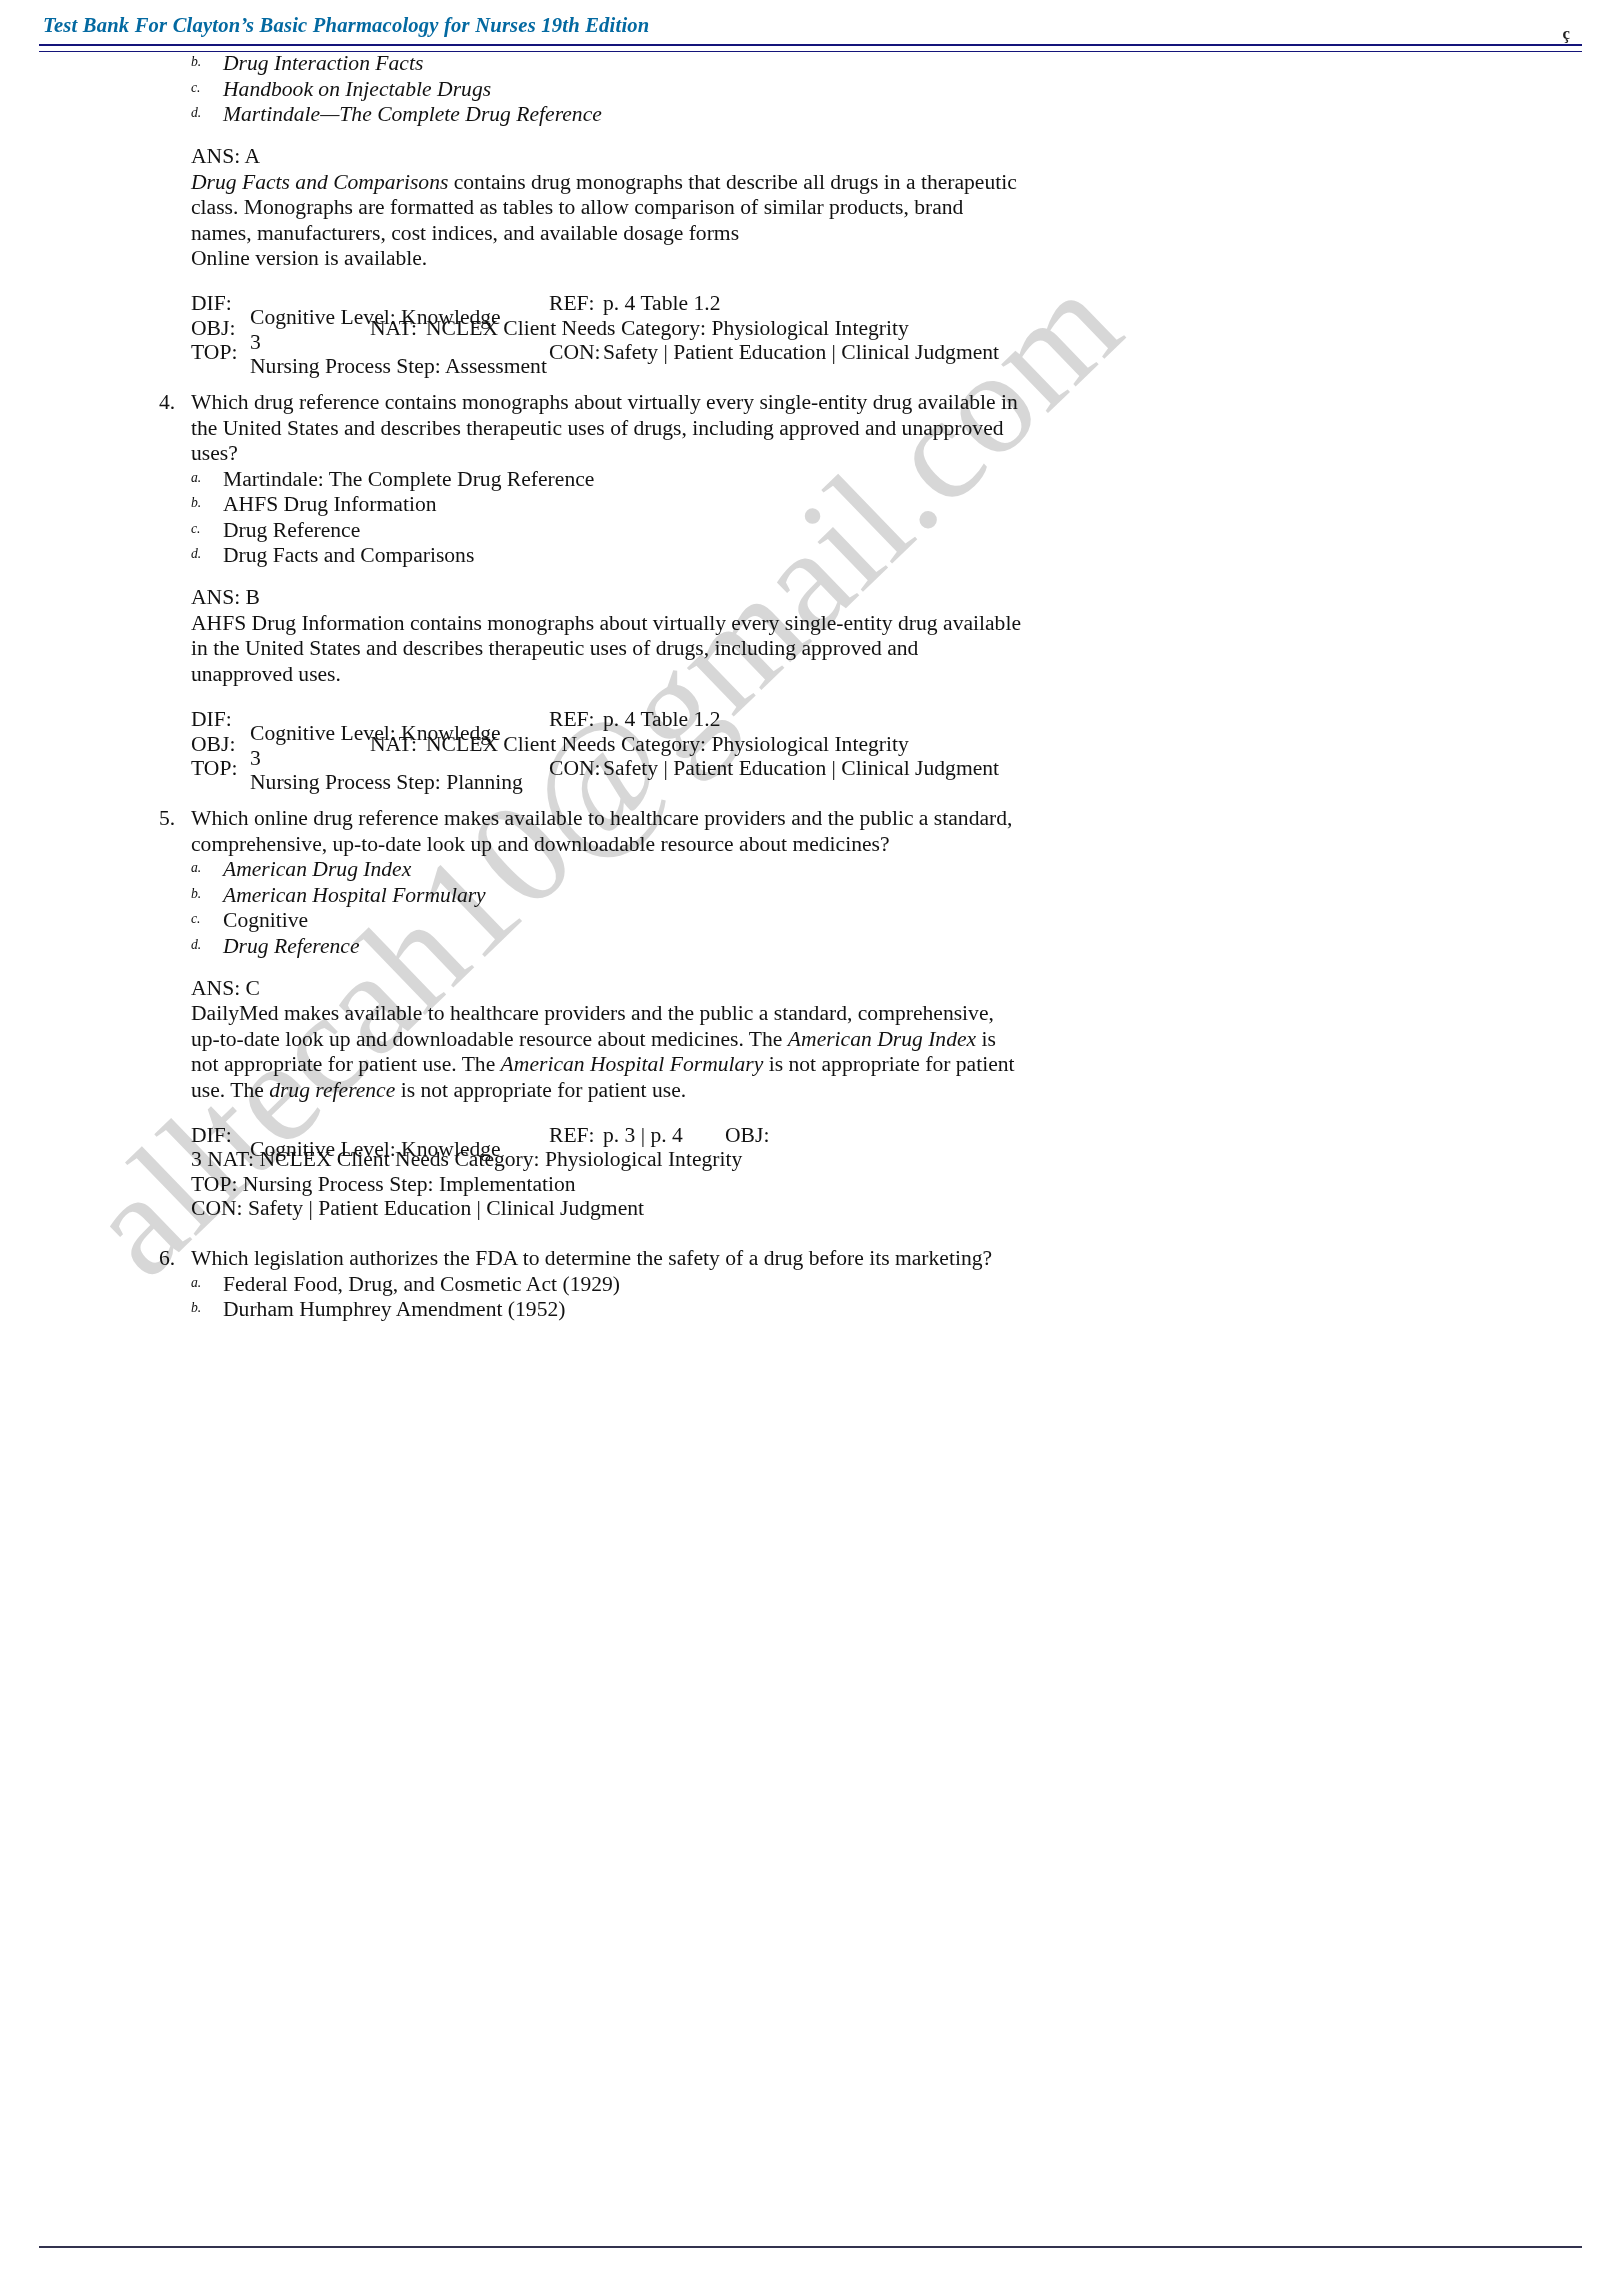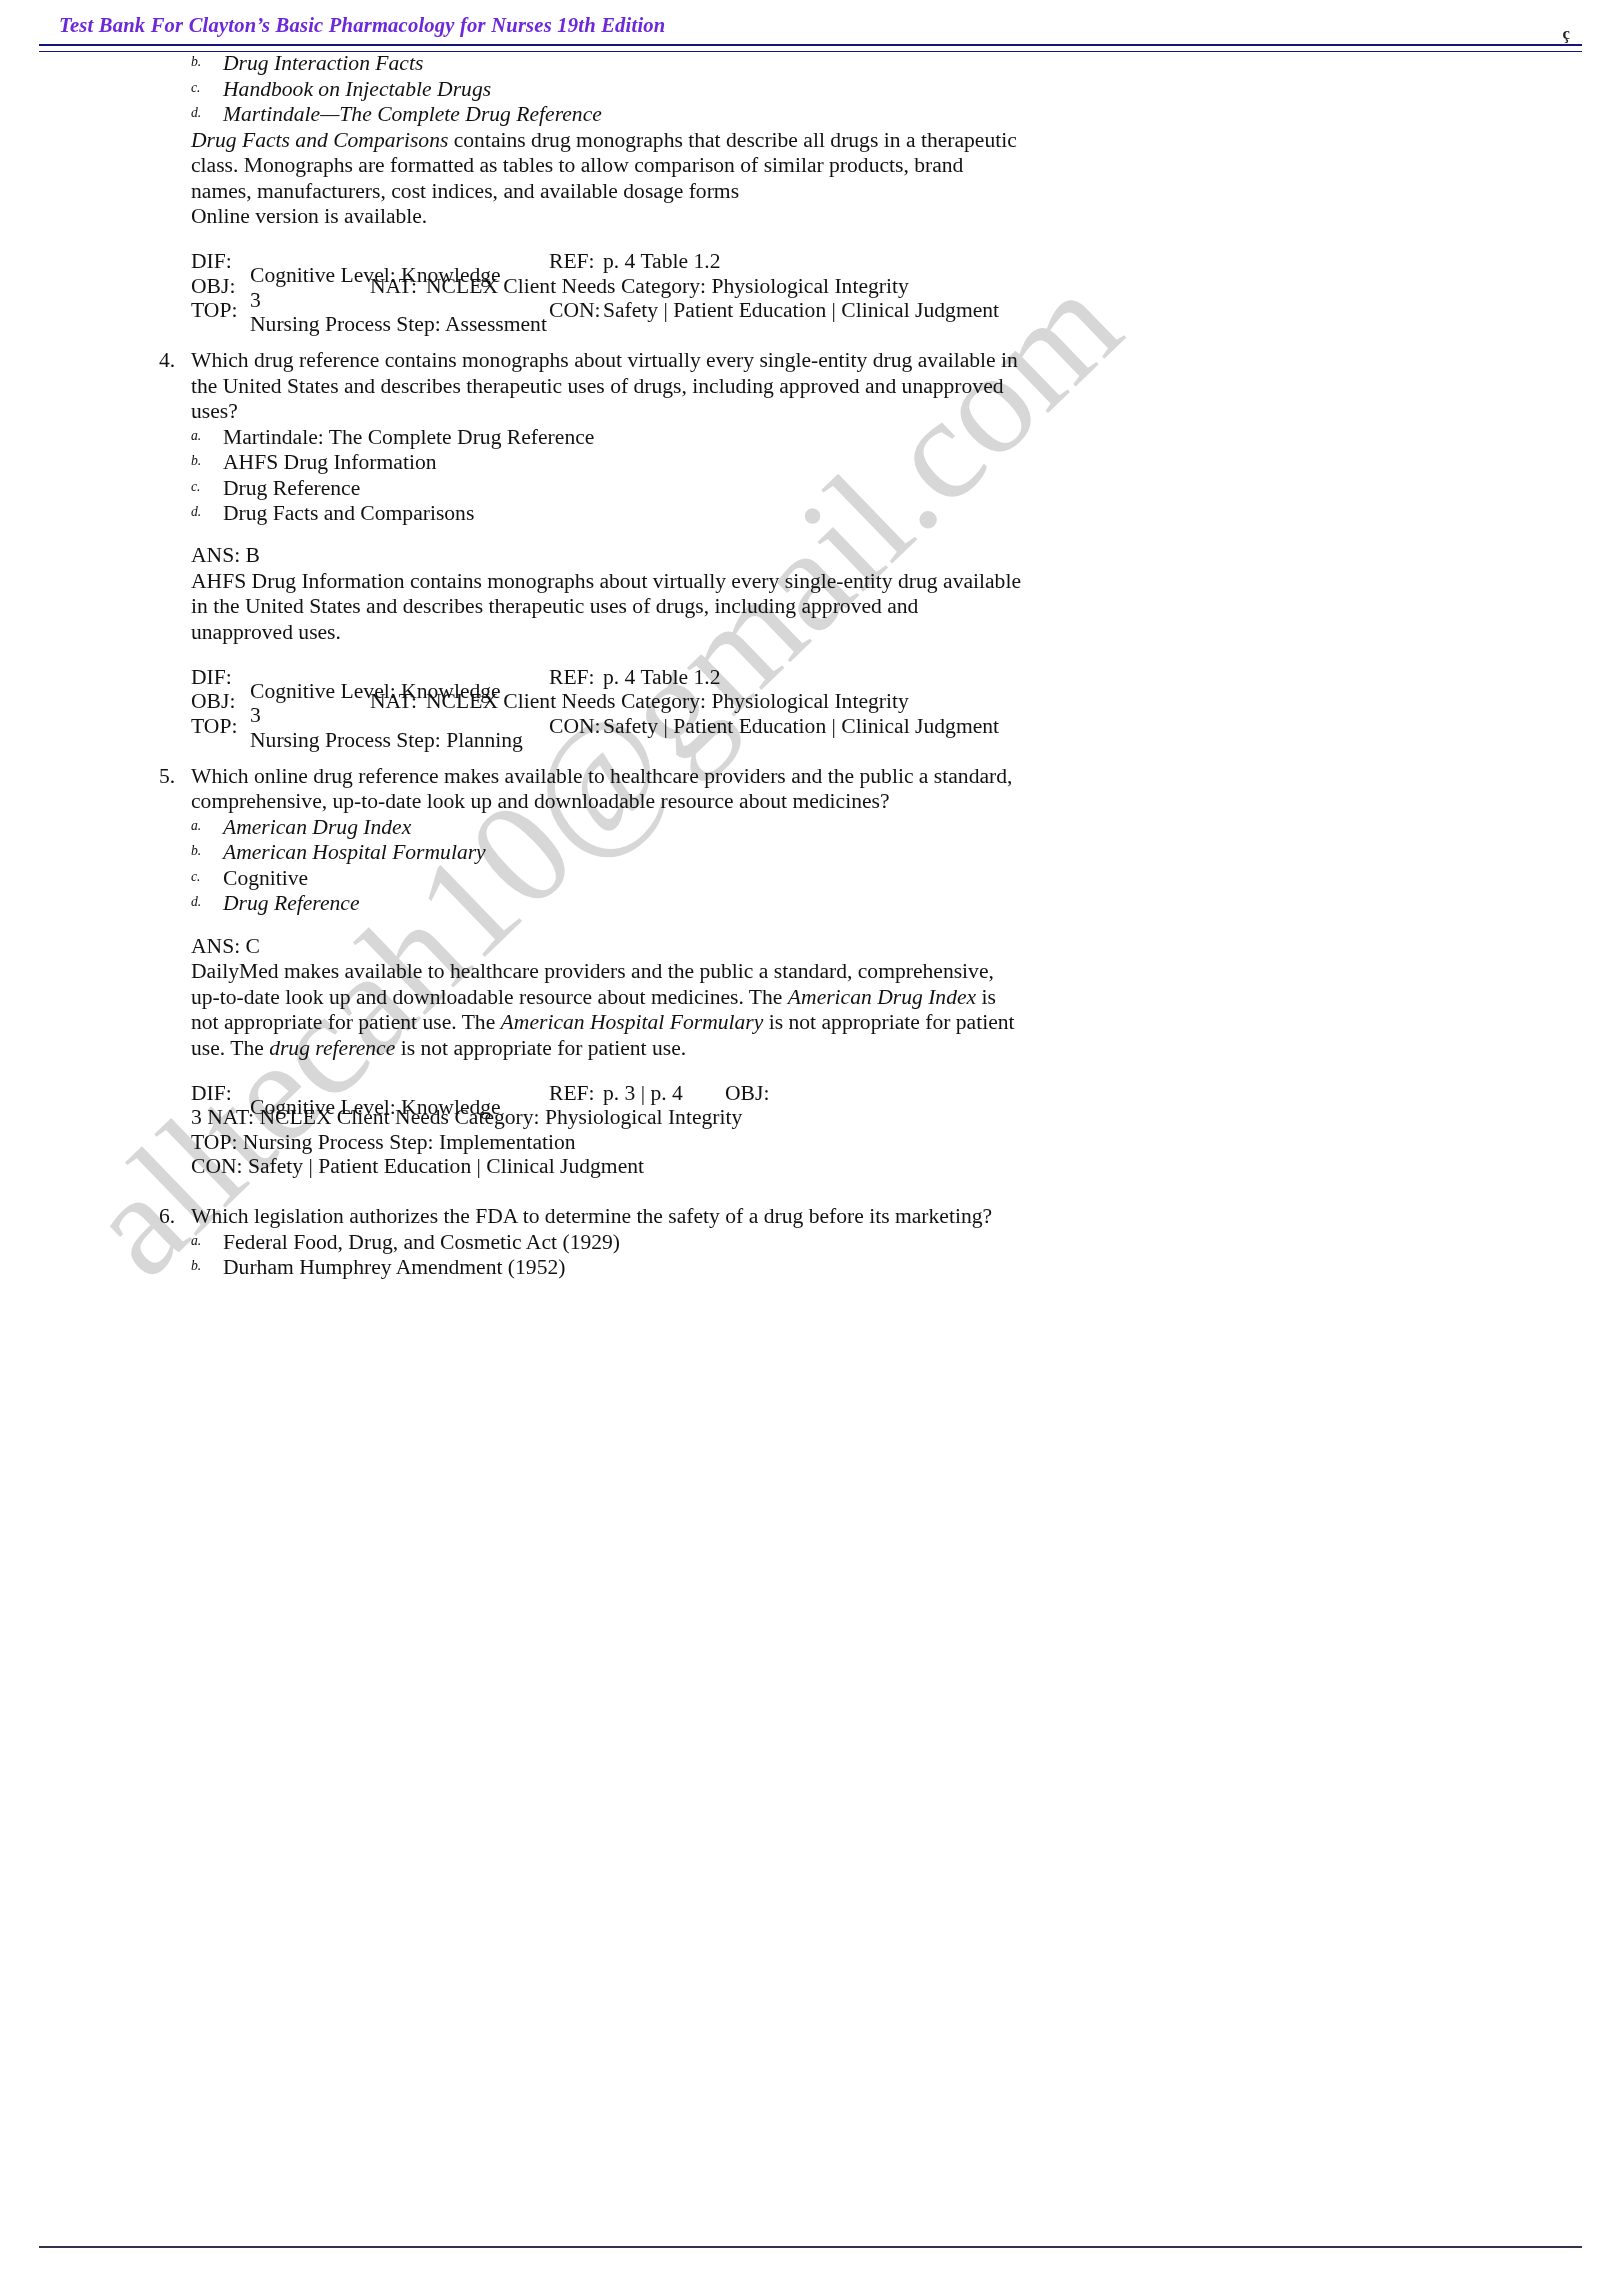--- a/index.html
+++ b/index.html
@@ -3,22 +3,22 @@
 <meta charset="utf-8">
 <style>
   * { margin:0; padding:0; box-sizing:border-box; }
   html,body { background:#ffffff; }
   .page {
     position:relative; width:1621px; height:2293px; background:#ffffff;
     font-family:"Liberation Serif", serif; color:#121212; overflow:hidden;
   }
   
   .header-title {
-    position:absolute; left:59px; top:13.7px; z-index:3;
-    font-size:20.6px; font-weight:bold; font-style:italic; color:#6d28d9;
+    position:absolute; left:43px; top:13.7px; z-index:3;
+    font-size:20.6px; font-weight:bold; font-style:italic; color:#0369a1;
     letter-spacing:0.2px;
   }
   .corner-mark {
     position:absolute; right:51px; top:23.5px; z-index:3;
     font-size:16.7px; font-weight:bold; color:#222;
   }
   .rule { position:absolute; left:39px; right:39px; z-index:3; }
   .rule-a { top:44px; border-top:2.9px solid #14147a; }
   .rule-b { top:51px; border-top:1px solid #14147a; }
   .footer-rule { position:absolute; left:39px; right:39px; top:2246px; border-top:2px solid #33334f; z-index:3; }
@@ -81,20 +81,21 @@
     </div>
     <div class="opt">
       <span class="opt-letter">c.</span>
       <span class="opt-text it">Handbook on Injectable Drugs</span>
     </div>
     <div class="opt">
       <span class="opt-letter">d.</span>
       <span class="opt-text it">Martindale—The Complete Drug Reference</span>
     </div>
 
+    <div class="ans">ANS: A</div>
     <p class="expl"><span class="it">Drug Facts and Comparisons</span><span> contains drug monographs that describe all drugs in a therapeutic class. Monographs are formatted as tables to allow comparison of similar products, brand names, manufacturers, cost indices, and available dosage forms</span></p>
     <div>Online version is available.</div>
 
     <div class="meta">
       <div class="meta-row">
         <span class="mx x0">DIF:</span>
         <span class="mx x60">Cognitive Level: Knowledge</span>
         <span class="mx x365">REF:</span>
         <span class="mx x420">p. 4 Table 1.2</span>
       </div>

